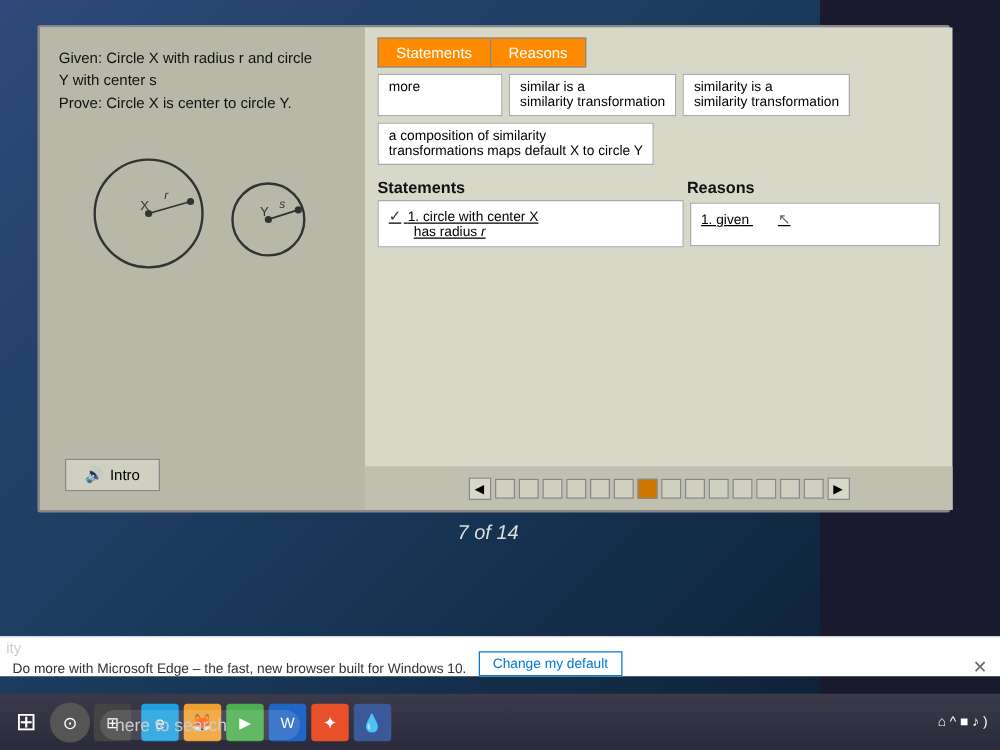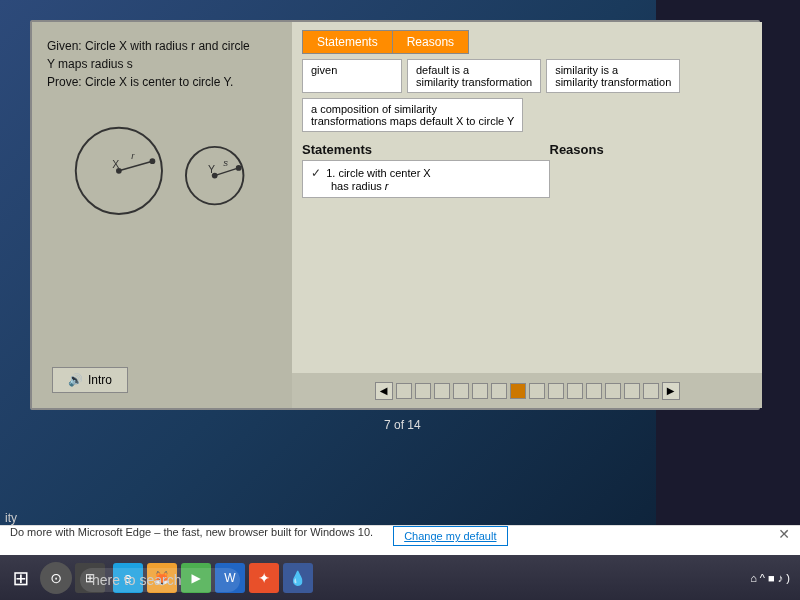--- a/index.html
+++ b/index.html
@@ -153,20 +153,21 @@
 
     .reasons-col {
       width: 45%;
     }
 
     .proof-row {
       display: flex;
       gap: 5px;
       margin-bottom: 5px;
       align-items: center;
+      text-decoration: underline;
     }
 
     .statement-cell {
       width: 55%;
       background: white;
       border: 1px solid #aaa;
       padding: 5px 8px;
       font-size: 11px;
       min-height: 35px;
       position: relative;
@@ -290,62 +291,61 @@
       display: flex;
       align-items: center;
       gap: 5px;
       color: white;
       font-size: 11px;
     }
 
     
     .edge-bar {
       position: absolute;
-      bottom: 43px;
+      bottom: 59px;
       left: 0;
       width: 800px;
       height: 32px;
       background: white;
       display: flex;
-      align-items: flex-start;
+      align-items: flex-end;
       padding: 0 10px;
-      gap: 20px;
+      gap: 10px;
       font-size: 11px;
       color: #333;
       border-top: 1px solid #ddd;
     }
 
     .edge-btn {
       background: white;
       border: 1px solid #0078d4;
       padding: 3px 10px;
       font-size: 11px;
       cursor: pointer;
       color: #0078d4;
-      text-decoration: underline;
     }
 
     .edge-close {
       margin-left: auto;
       cursor: pointer;
       font-size: 14px;
       color: #666;
     }
   </style>
 </head>
 <body>
 
 <div class="desktop">
 
   <div class="main-window">
 
     <div class="left-panel">
       <div class="given-text">
         <div>Given: Circle X with radius r and circle</div>
-        <div>Y maps radius s</div>
+        <div>Y with center s</div>
         <div>Prove: Circle X is center to circle Y.</div>
       </div>
 
       <div class="circles-diagram">
         <svg class="circle-svg" viewBox="0 0 240 120">
 
           <circle cx="75" cy="65" r="45" fill="none" stroke="#333" stroke-width="2"></circle>
           <circle cx="75" cy="65" r="3" fill="#333"></circle>
           <text x="68" y="62" font-size="11" fill="#333">X</text>
 
@@ -371,24 +371,24 @@
 
     <div class="right-panel">
 
       <div class="tabs">
         <button class="tab tab-statements">Statements</button>
         <button class="tab tab-reasons">Reasons</button>
       </div>
 
       <div class="drag-options">
         <div class="drag-option">
-          <span>given</span>
+          <span>more</span>
         </div>
         <div class="drag-option">
-          <span>default is a</span><br>
+          <span>similar is a</span><br>
           <span>similarity transformation</span>
         </div>
         <div class="drag-option">
           <span>similarity is a</span><br>
           <span>similarity transformation</span>
         </div>
         <div class="drag-option">
           <span>a composition of similarity</span><br>
           <span>transformations maps default X to circle Y</span>
         </div>
@@ -400,20 +400,24 @@
           <div class="proof-header reasons-col">Reasons</div>
         </div>
 
         <div class="proof-row">
           <div class="statement-cell">
             <span class="checkmark">✓</span>
             <span>1.</span>
             <span> circle with center X</span><br>
             <span style="margin-left:20px;">has radius <em>r</em></span>
           </div>
+          <div class="reason-cell">
+            <span>1. given</span>
+            <span style="margin-left:20px; color:#666; font-size:12px;">↖</span>
+          </div>
         </div>
 
       </div>
 
       <div class="nav-bar">
         <div class="nav-arrow">◀</div>
         <div class="nav-box"></div>
         <div class="nav-box"></div>
         <div class="nav-box"></div>
         <div class="nav-box"></div>
@@ -425,21 +429,21 @@
         <div class="nav-box"></div>
         <div class="nav-box"></div>
         <div class="nav-box"></div>
         <div class="nav-box"></div>
         <div class="nav-box"></div>
         <div class="nav-arrow">▶</div>
       </div>
     </div>
   </div>
 
-  <div style="position:absolute; top:418px; left:384px; color:#ddd; font-size:12px;">7 of 14</div>
+  <div style="position:absolute; top:418px; left:366px; color:#ddd; font-size:16px;font-style:italic;">7 of 14</div>
 
   <div class="edge-bar">
     <span>Do more with Microsoft Edge – the fast, new browser built for Windows 10.</span>
     <button class="edge-btn">Change my default</button>
     <span class="edge-close">✕</span>
   </div>
 
   <div style="position:absolute; left:5px; bottom:75px; color:#ccc; font-size:12px;">ity</div>
 
   <div class="taskbar">

